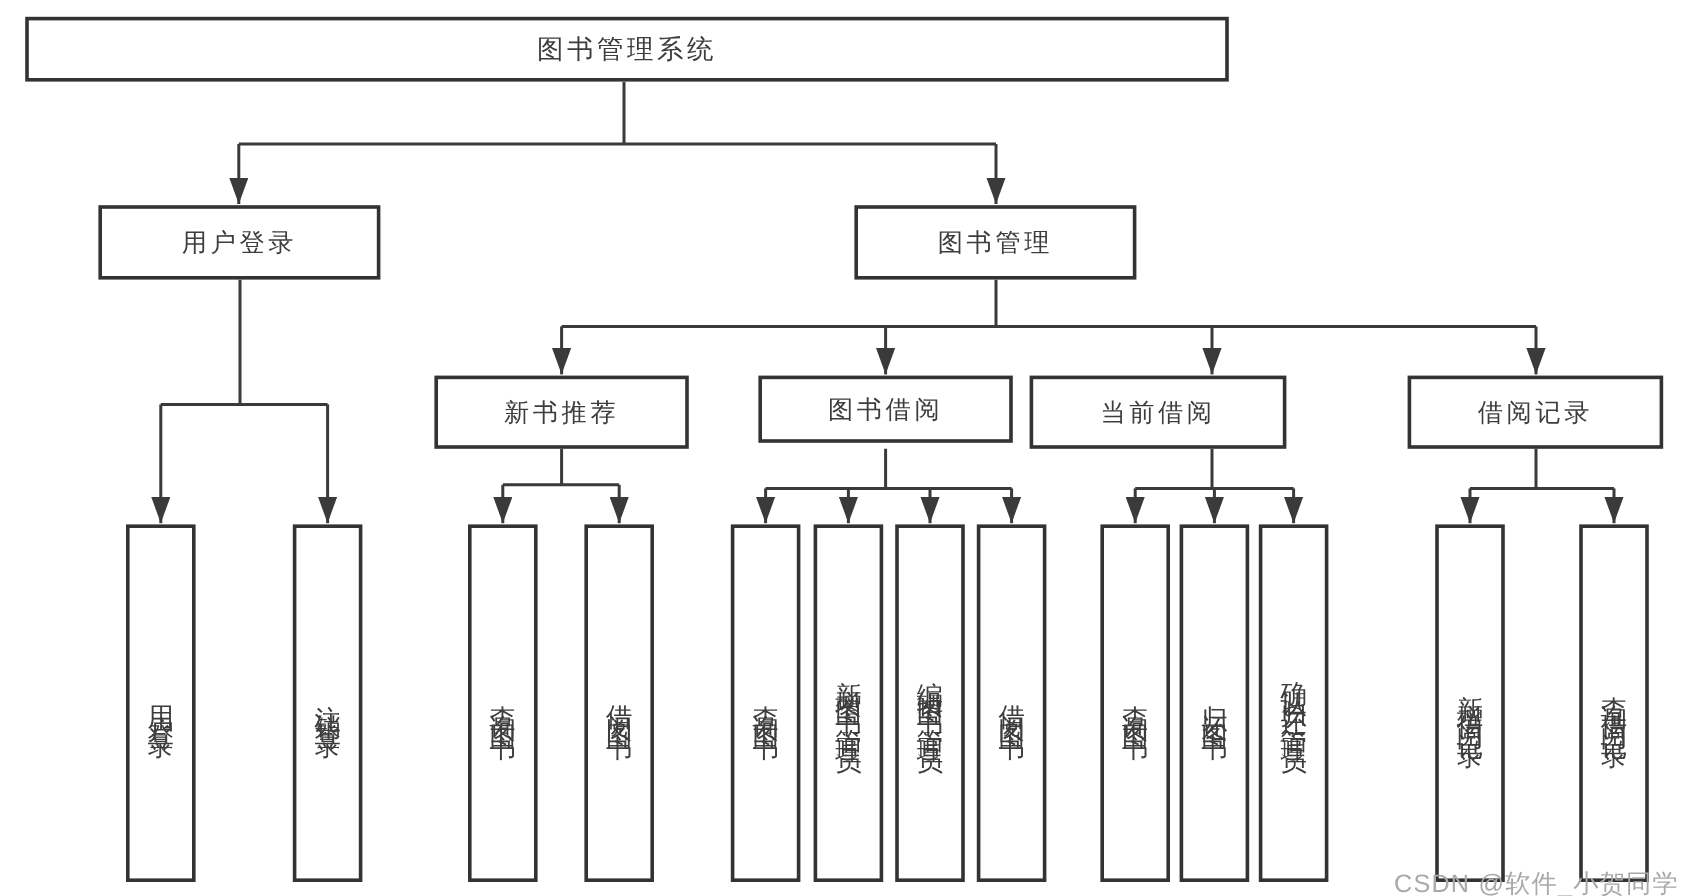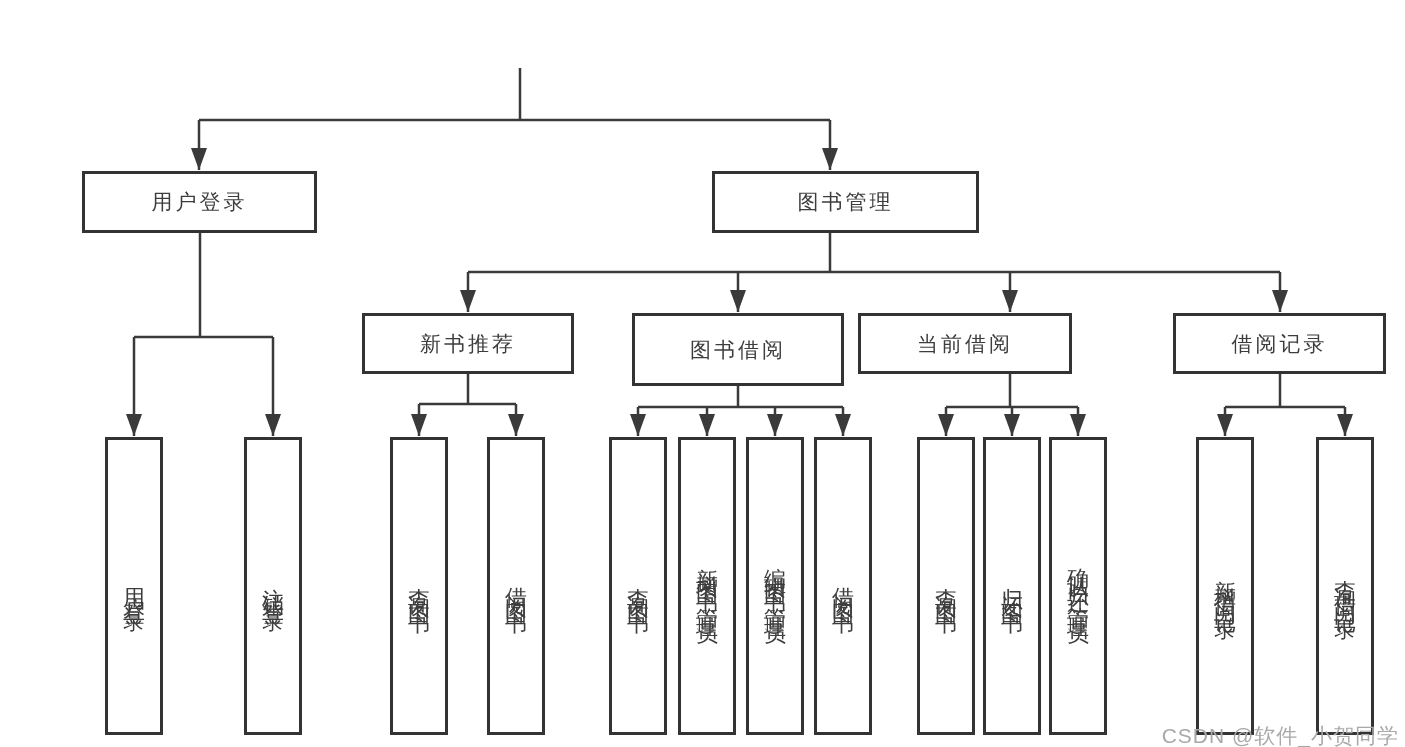--- a/index.html
+++ b/index.html
@@ -98,26 +98,27 @@
     <path d="M1010,374 V407 M946,407 H1078"></path>
     <line x1="946" y1="407" x2="946" y2="436" marker-end="url(#arrow)"></line>
     <line x1="1012" y1="407" x2="1012" y2="436" marker-end="url(#arrow)"></line>
     <line x1="1078" y1="407" x2="1078" y2="436" marker-end="url(#arrow)"></line>
 
     <path d="M1280,374 V407 M1225,407 H1345"></path>
     <line x1="1225" y1="407" x2="1225" y2="436" marker-end="url(#arrow)"></line>
     <line x1="1345" y1="407" x2="1345" y2="436" marker-end="url(#arrow)"></line>
   </svg>
 
+  <div class="node hbox title" style="left:21px;top:14px;width:1003px;height:54px;">图书管理系统</div>
 
   <div class="node hbox" style="left:82px;top:171px;width:235px;height:62px;">用户登录</div>
-  <div class="node hbox" style="left:712px;top:171px;width:267px;height:62px;">图书管理</div>
+  <div class="node hbox" style="left:712px;top:171px;width:235px;height:62px;">图书管理</div>
 
   <div class="node hbox" style="left:362px;top:313px;width:212px;height:61px;">新书推荐</div>
-  <div class="node hbox" style="left:632px;top:313px;width:212px;height:73px;">图书借阅</div>
+  <div class="node hbox" style="left:632px;top:313px;width:212px;height:56px;">图书借阅</div>
   <div class="node hbox" style="left:858px;top:313px;width:214px;height:61px;">当前借阅</div>
   <div class="node hbox" style="left:1173px;top:313px;width:213px;height:61px;">借阅记录</div>
 
   <div class="node vbox" style="left:105px;top:437px;width:58px;height:298px;">
     <span>用户登录</span>
   </div>
   <div class="node vbox" style="left:244px;top:437px;width:58px;height:298px;">
     <span>注销登录</span>
   </div>
 

